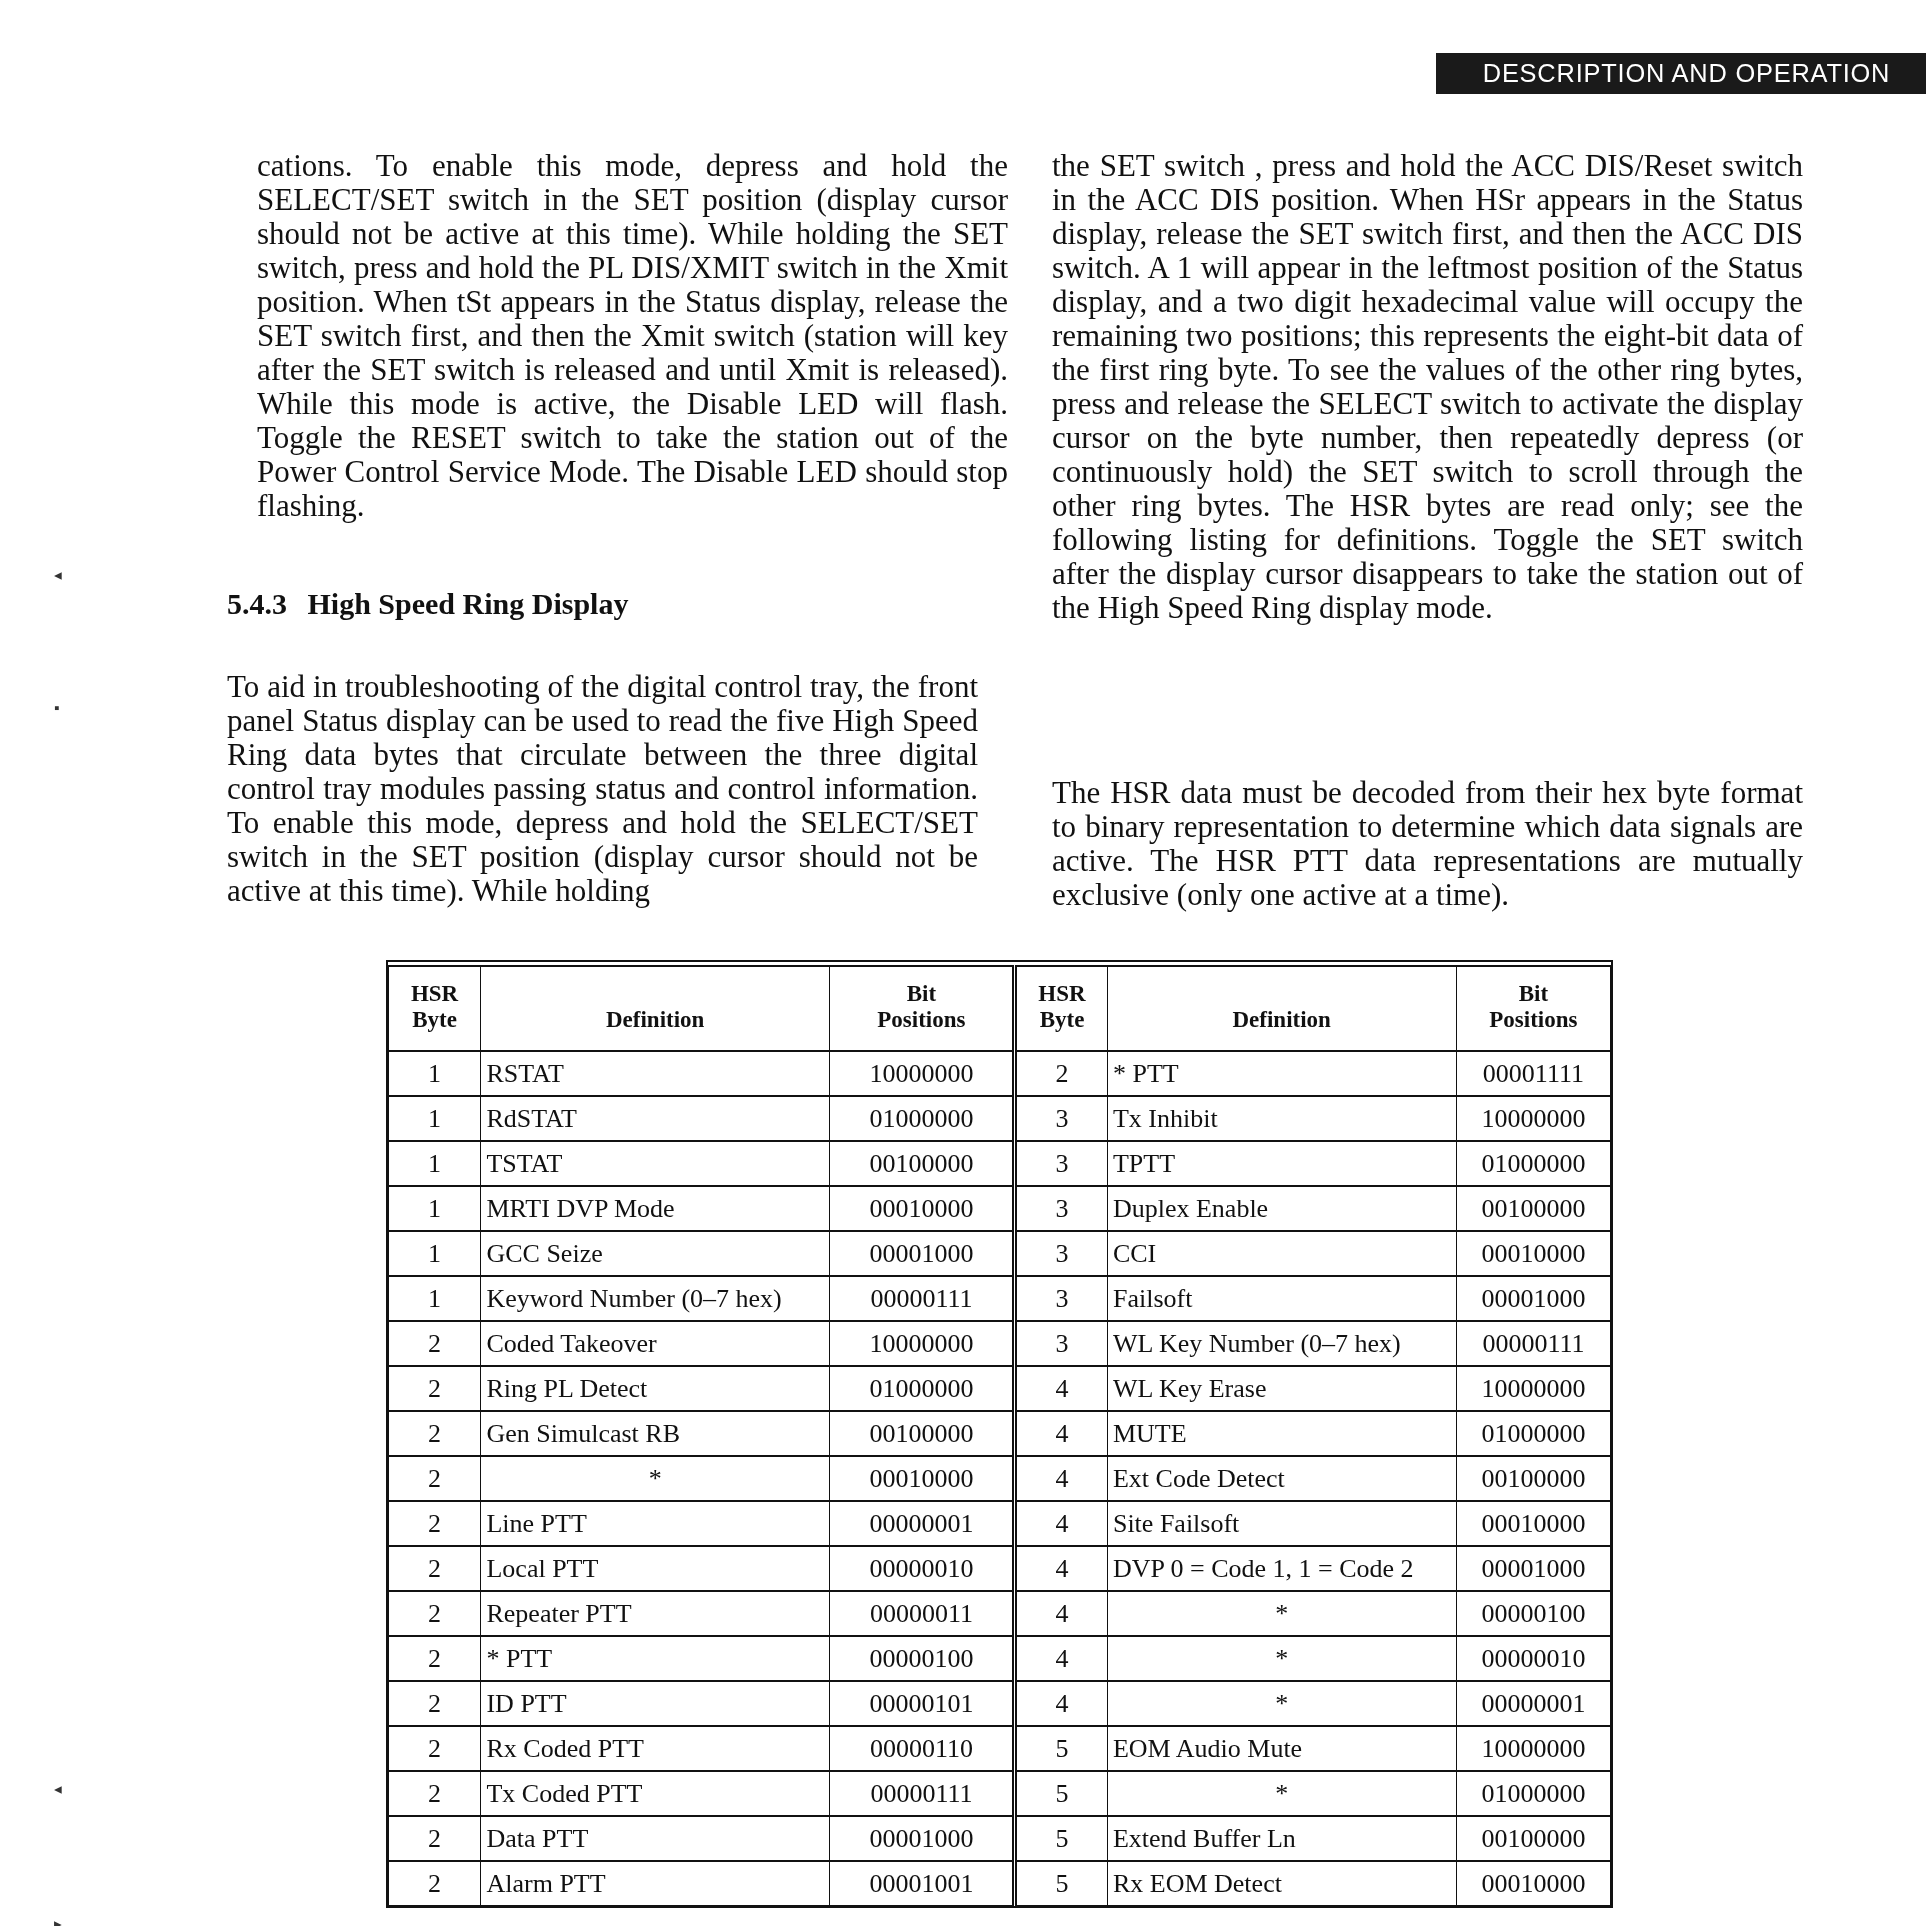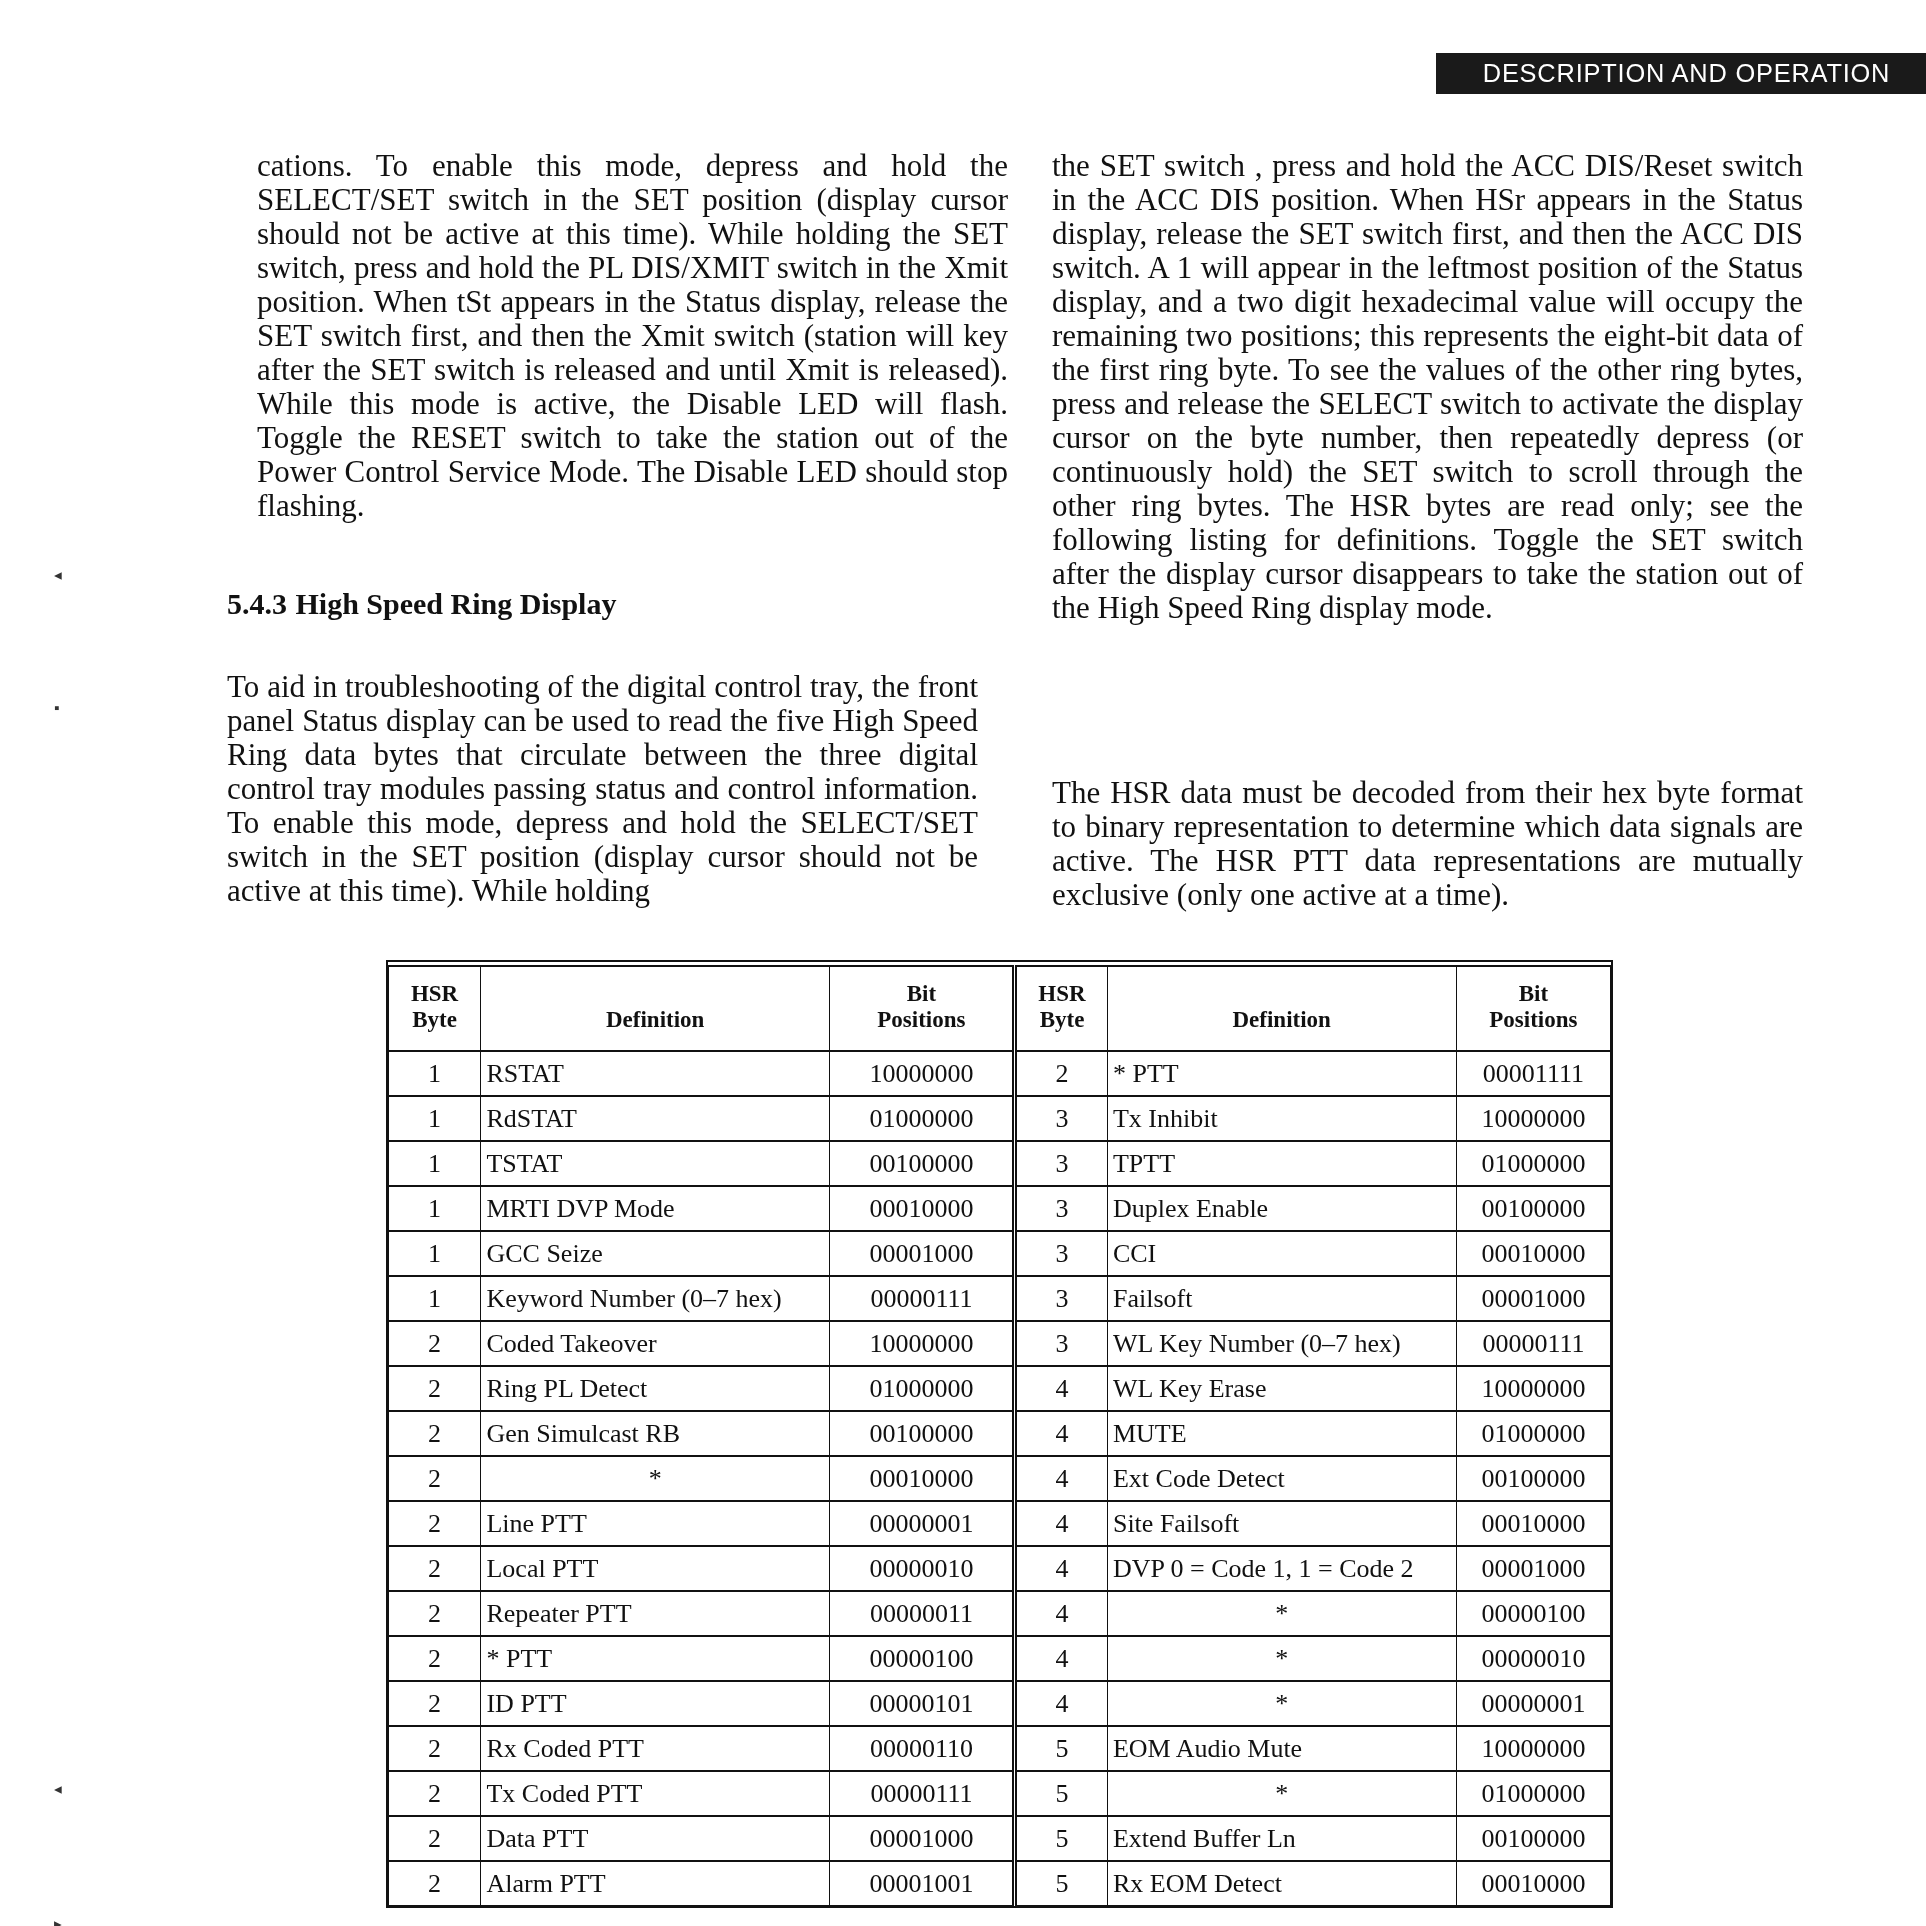--- a/index.html
+++ b/index.html
@@ -17,21 +17,21 @@
   .col {
     position: absolute; font-size: 31px; line-height: 34px; text-align: justify;
     hyphens: none;
   }
   .col-left { left: 232px; width: 751px; top: 149px; margin-left: 25px; }
   .col-right { left: 1052px; width: 751px; top: 149px; }
   .col p { margin: 0; }
   .section-heading {
     position: absolute; left: 227px; top: 587px; font-weight: bold; font-size: 30px;
   }
-  .sec-num { margin-right: 1px; }
+  .sec-num { margin-right: 13px; }
   .para-2 { position: absolute; left: 227px; top: 670px; width: 751px; font-size: 31px; line-height: 34px; text-align: justify; }
   .para-r2 { position: absolute; left: 1052px; top: 776px; width: 751px; font-size: 31px; line-height: 34px; text-align: justify; }
 
   .margin-mark { position: absolute; left: 54px; font-size: 15.4px; color: #333; }
 
   
   .hsr-table-wrap {
     position: absolute; left: 386px; top: 960px; width: 1227px;
     border: 2.7px solid #111; box-sizing: border-box;
   }

